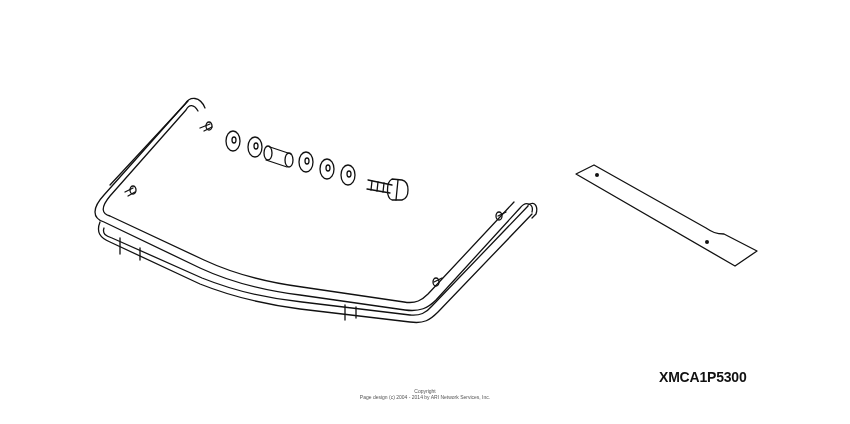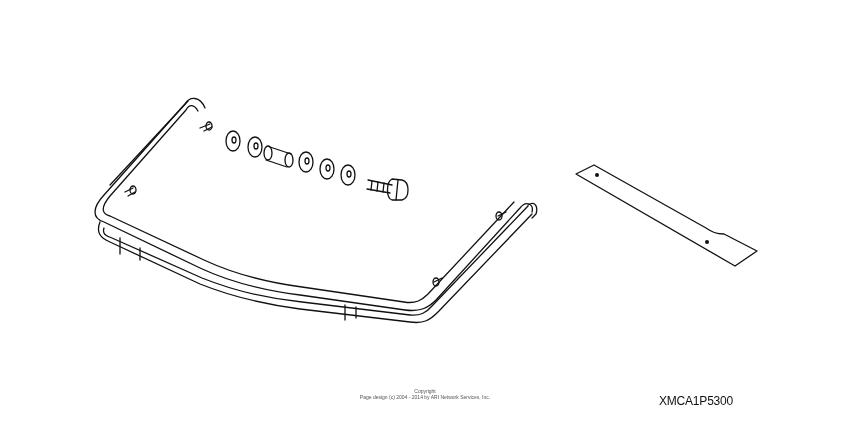--- a/index.html
+++ b/index.html
@@ -1,19 +1,19 @@
 <!DOCTYPE html>
 <html><head>
 <meta charset="utf-8">
 <style>
   html, body { margin:0; padding:0; background:#ffffff; }
   body { width:850px; height:424px; position:relative; overflow:hidden; font-family:"Liberation Sans", sans-serif; }
   .diagram { position:absolute; left:0; top:0; width:850px; height:424px; }
   .copyright { position:absolute; left:300px; top:388px; width:250px; text-align:center; font-size:5px; color:#555; line-height:6px; }
-  .partno { position:absolute; left:659px; top:394px; font-size:12px; font-weight:normal; color:#111; letter-spacing:-0.2px; }
+  .partno { position:absolute; left:659px; top:369px; font-size:14px; font-weight:bold; color:#111; letter-spacing:-0.2px; }
 </style>
 </head>
 <body>
 
 <svg class="diagram" viewBox="0 0 850 424" width="850" height="424" xmlns="http://www.w3.org/2000/svg">
   <g fill="none" stroke="#111" stroke-width="1.3" stroke-linejoin="round" stroke-linecap="round">
 
     <g>
 
       <path d="M205,108 C200,96 190,96 185,104 L104,195 C92,208 92,218 104,222 L200,268 C230,282 260,290 300,295 L405,310 C420,312 428,308 436,300 L520,208 C526,200 534,204 532,212"></path>

